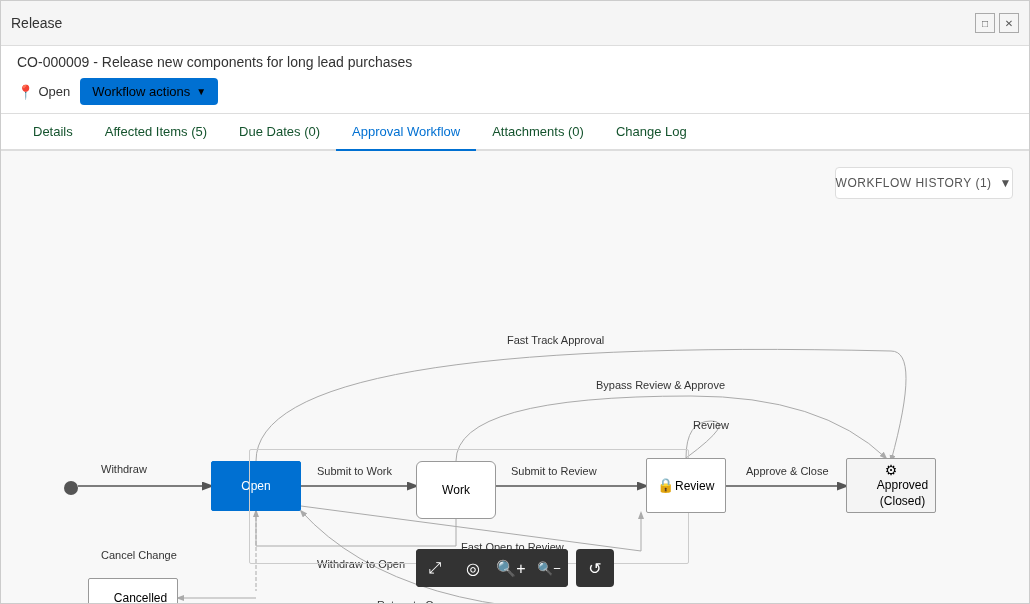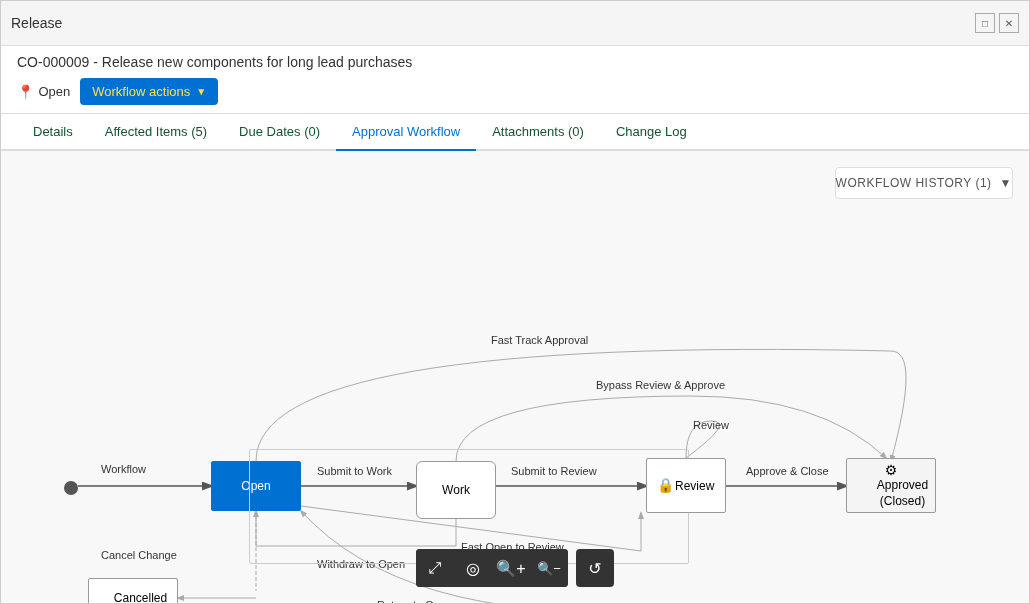--- a/index.html
+++ b/index.html
@@ -10,21 +10,21 @@
     .title-bar { background: #f5f5f5; border-bottom: 1px solid #ddd; padding: 22px 10px; display: flex; align-items: center; justify-content: space-between; height: 32px; }
     .title-bar-left { display: flex; align-items: center; gap: 8px; font-size: 14px; color: #333; }
     .title-bar-controls { display: flex; gap: 4px; }
     .title-bar-btn { width: 20px; height: 20px; background: none; border: 1px solid #aaa; cursor: pointer; display: flex; align-items: center; justify-content: center; font-size: 10px; color: #555; }
 
     .header { background: #fff; border-bottom: 1px solid #ddd; padding: 8px 16px; }
     .record-title { font-size: 14px; color: #333; margin-bottom: 8px; }
     .header-actions { display: flex; align-items: center; gap: 10px; }
     .status-badge { display: flex; align-items: center; gap: 4px; font-size: 13px; color: #333; }
     .pin-icon { color: #555; font-size: 14px; }
-    .workflow-btn { background: #0070d2; color: #fde047; border: none; border-radius: 4px; padding: 6px 12px; cursor: pointer; display: flex; align-items: center; gap: 6px; font-size: 13px; }
+    .workflow-btn { background: #0070d2; color: #000000; border: none; border-radius: 4px; padding: 6px 12px; cursor: pointer; display: flex; align-items: center; gap: 6px; font-size: 13px; }
     .workflow-btn .chevron { font-size: 10px; }
 
     .tabs { display: flex; border-bottom: 2px solid #ddd; padding: 0 16px; background: #fff; }
     .tab { padding: 10px 16px; cursor: pointer; color: #14532d; font-size: 13px; border-bottom: 2px solid transparent; margin-bottom: -2px; }
     .tab.active { border-bottom: 2px solid #0070d2; color: #0070d2; }
 
     .content { flex: 1; background: #f8f8f8; position: relative; overflow: hidden; }
 
     .workflow-history-dropdown { position: absolute; top: 16px; right: 16px; background: #fff; border: 1px solid #ddd; border-radius: 4px; padding: 8px 0; display: flex; align-items: center; gap: 8px; cursor: pointer; font-size: 12px; color: #555; letter-spacing: 0.5px; z-index: 10; }
 
@@ -130,28 +130,28 @@
             <path d="M0,0 L0,6 L8,3 z" fill="#555"></path>
           </marker>
           <marker id="arrowGray" markerWidth="8" markerHeight="8" refX="6" refY="3" orient="auto">
             <path d="M0,0 L0,6 L8,3 z" fill="#aaa"></path>
           </marker>
         </defs>
       </svg>
 
       <div class="start-dot"></div>
 
-      <div class="arrow-label" style="left:100px; top:312px;">Workflow</div>
+      <div class="arrow-label" style="left:100px; top:312px;">Withdraw</div>
       <div class="arrow-label" style="left:316px; top:314px;">Submit to Work</div>
       <div class="arrow-label" style="left:510px; top:314px;">Submit to Review</div>
       <div class="arrow-label" style="left:745px; top:314px;">Approve &amp; Close</div>
       <div class="arrow-label" style="left:100px; top:398px;">Cancel Change</div>
       <div class="arrow-label" style="left:316px; top:407px;">Withdraw to Open</div>
       <div class="arrow-label" style="left:460px; top:390px;">Fast Open to Review</div>
-      <div class="arrow-label" style="left:490px; top:183px;">Fast Track Approval</div>
+      <div class="arrow-label" style="left:506px; top:183px;">Fast Track Approval</div>
       <div class="arrow-label" style="left:595px; top:228px;">Bypass Review &amp; Approve</div>
       <div class="arrow-label" style="left:692px; top:268px;">Review</div>
       <div class="arrow-label" style="left:376px; top:448px;">Return to Open</div>
 
       <div class="node node-open">
         <span>Open</span>
       </div>
 
       <div style="position:absolute; left:248px; top:298px; width:440px; height:115px; border:1px solid #ccc; border-radius:2px; background:transparent;"></div>
 

